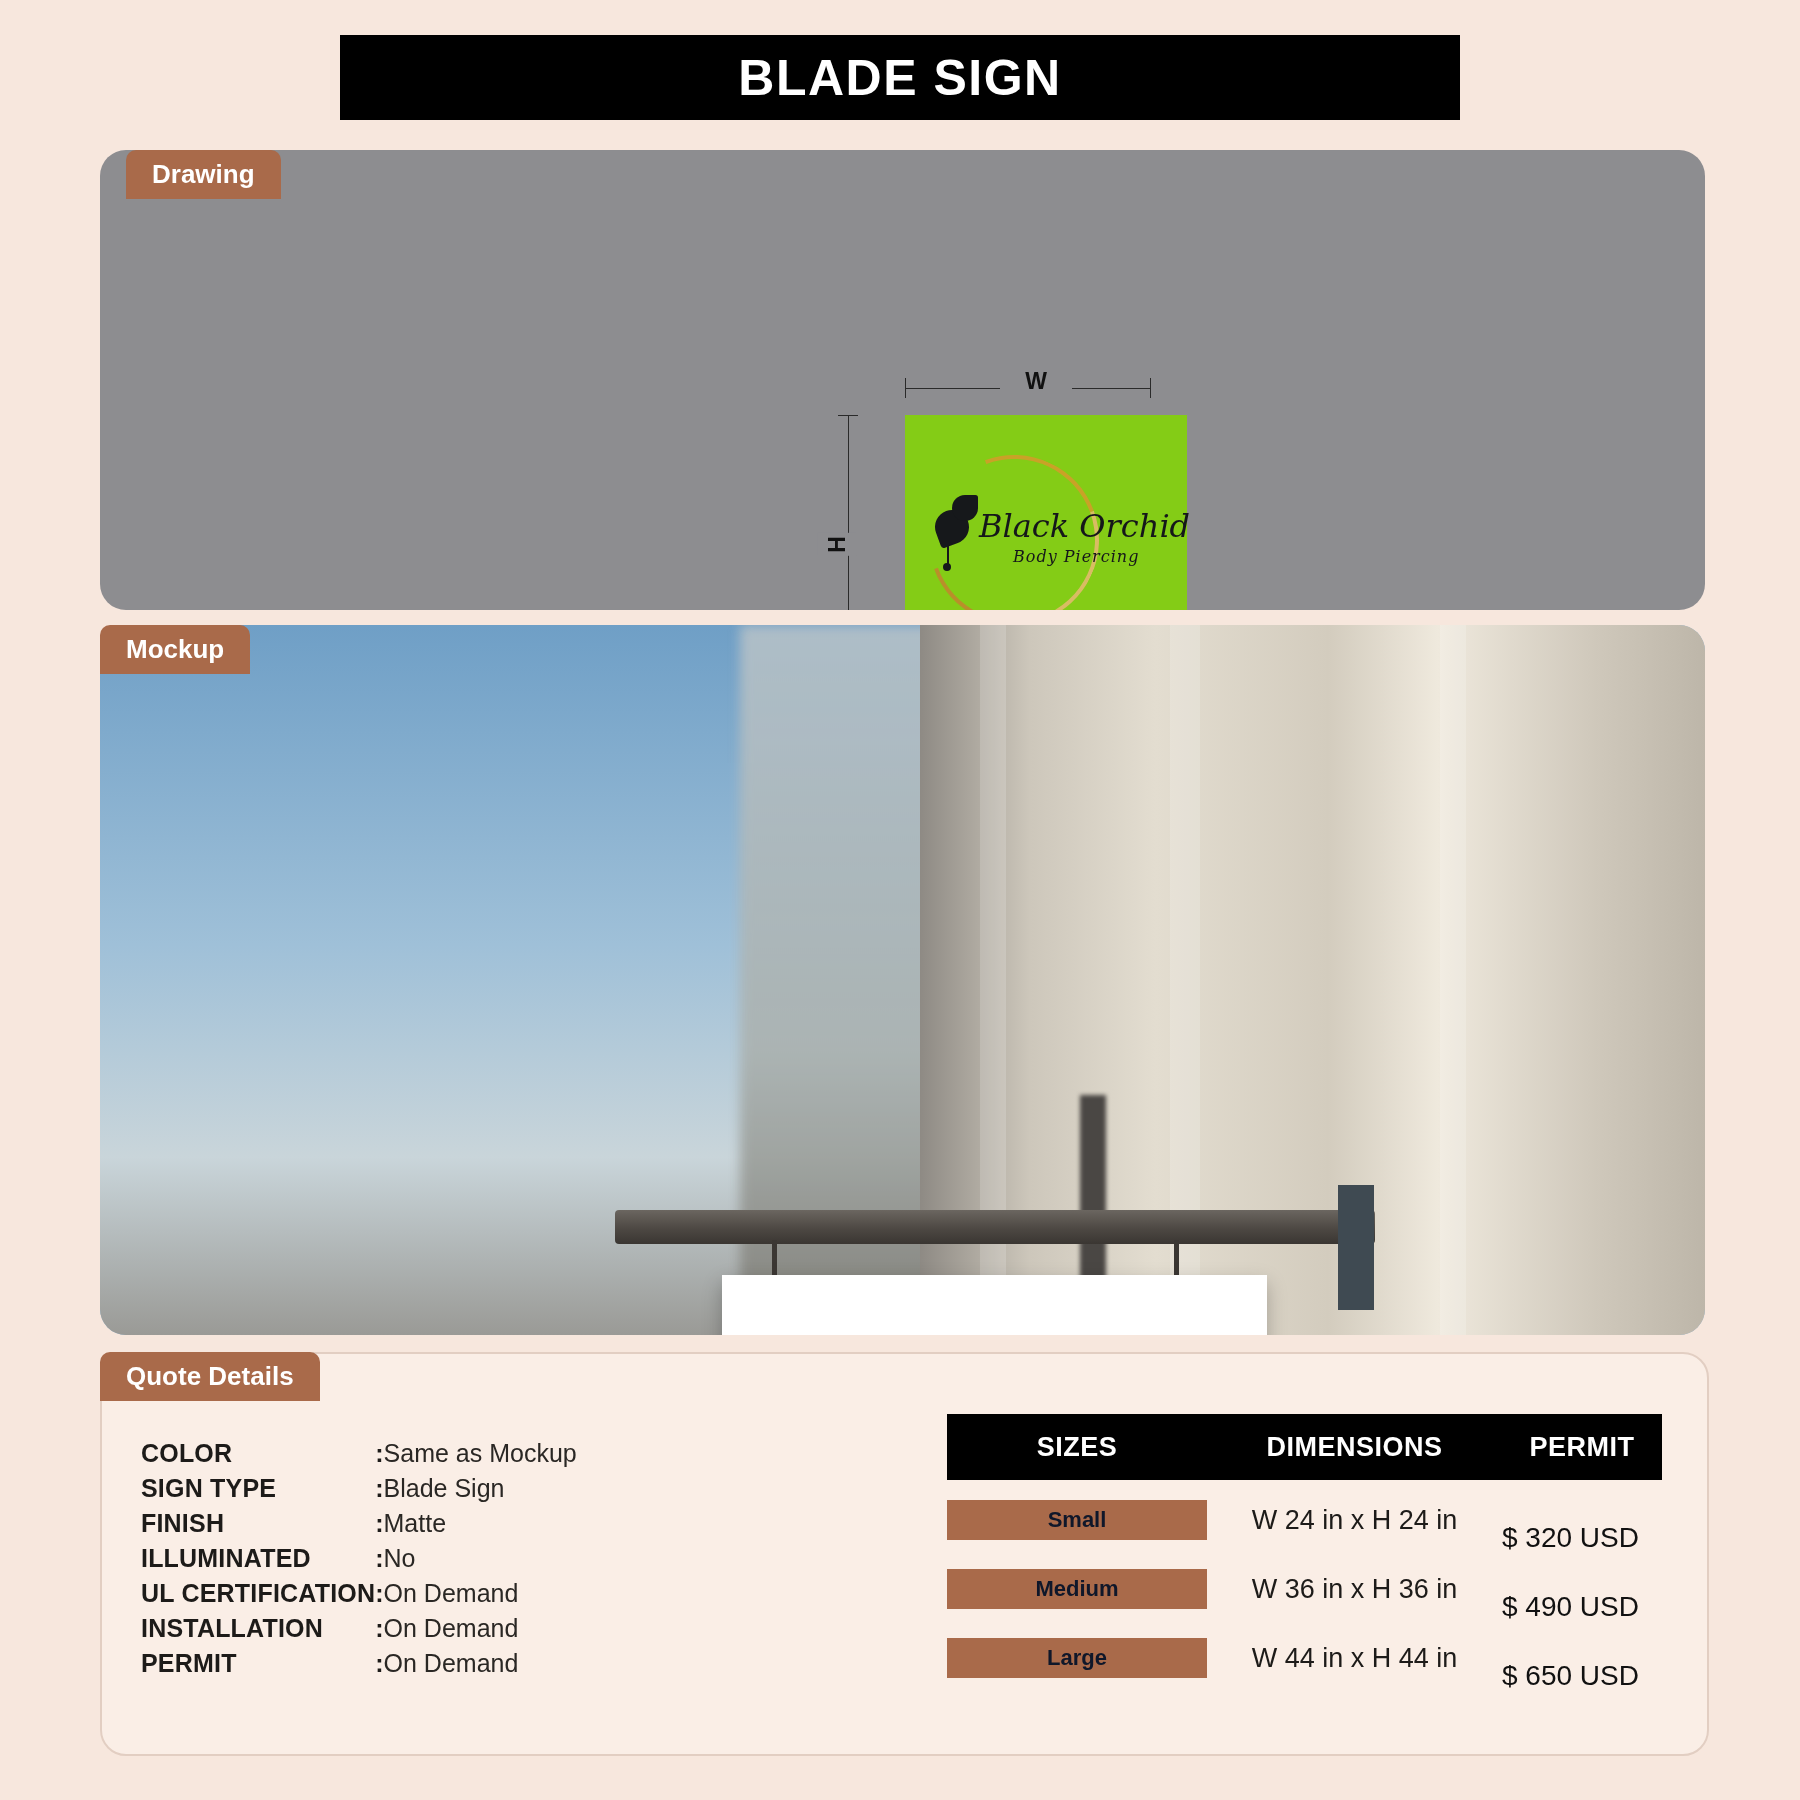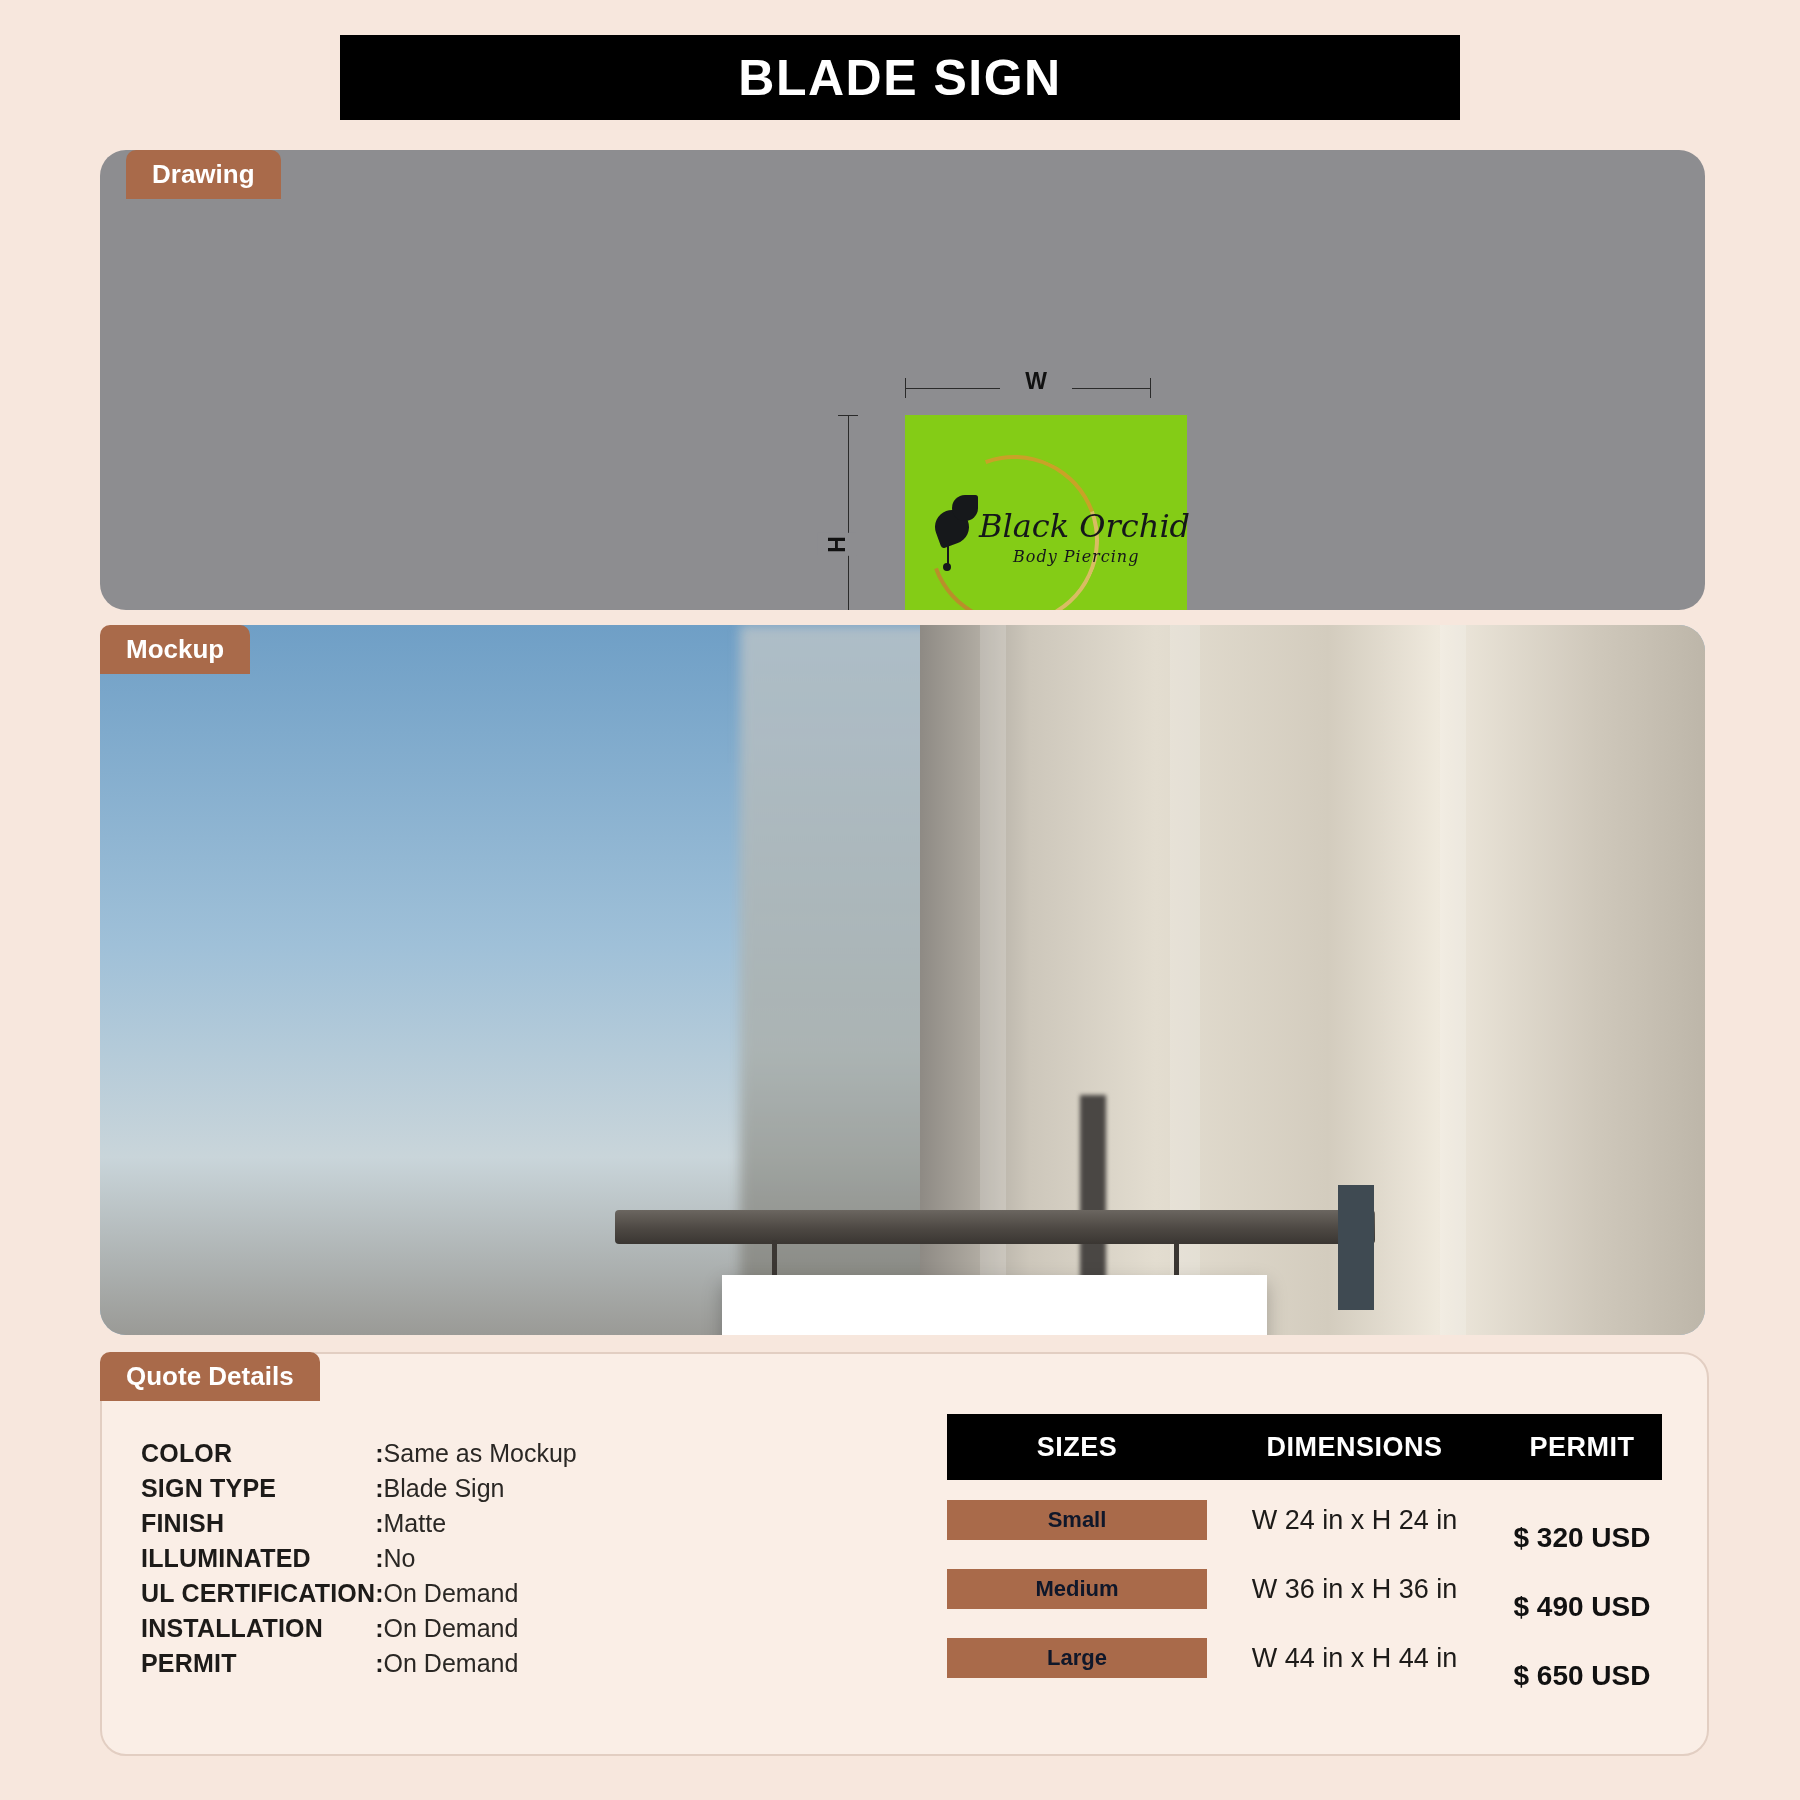--- a/index.html
+++ b/index.html
@@ -357,23 +357,23 @@
     justify-content: center;
   }
   .price-row .dim-cell {
     width: 295px;
     text-align: center;
     font-size: 27px;
     color: #1d1b19;
   }
   .price-row .price-cell {
     width: 160px;
-    text-align: center;
+    text-align: left;
     font-size: 28px;
-    font-weight: bold;
+    font-weight: normal;
     color: #111;
     margin-top: 36px;
   }
 </style>
 </head>
 <body>
 
 <div class="title-bar">
   <span class="title-text">BLADE SIGN</span>
 </div>

